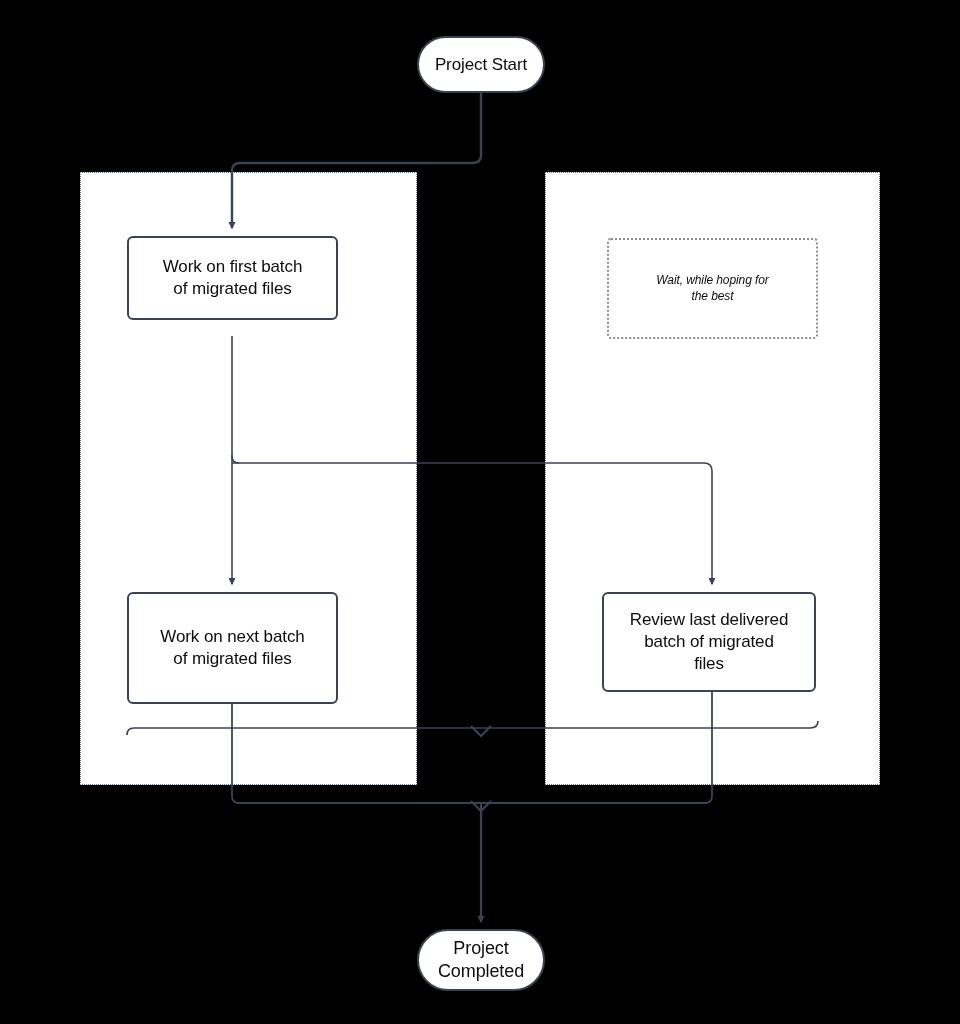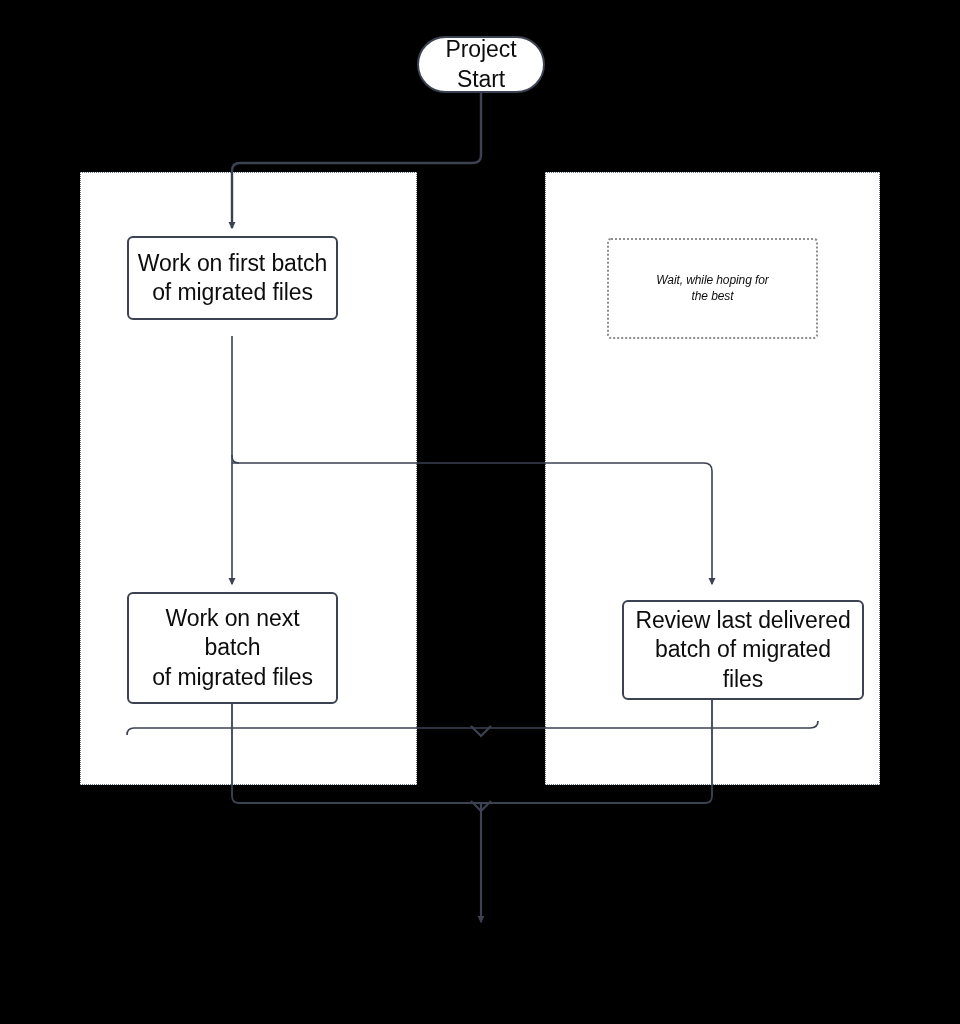--- a/index.html
+++ b/index.html
@@ -32,21 +32,21 @@
     position: absolute;
     box-sizing: border-box;
     background: #ffffff;
     border: 2px solid #3c4251;
     border-radius: 6px;
     display: flex;
     align-items: center;
     justify-content: center;
     text-align: center;
     color: #0d0d0d;
-    font-size: 23px;
+    font-size: 17px;
     line-height: 1.28;
     letter-spacing: -0.1px;
     padding: 4px 8px;
   }
   .node.terminal {
     border-radius: 999px;
     border-width: 2px;
   }
   .node.dotted {
     border: 2px dotted #8d8d8d;
@@ -116,20 +116,24 @@
   <div class="node dotted" style="left:607px; top:238px; width:211px; height:101px;">
     <span class="node-text">Wait, while hoping for
 the best</span>
   </div>
 
   <div class="node" style="left:127px; top:592px; width:211px; height:112px;">
     <span class="node-text">Work on next batch
 of migrated files</span>
   </div>
 
-  <div class="node" style="left:622px; top:592px; width:242px; height:100px;margin-top:8px;">
+  <div class="node" style="left:602px; top:592px; width:214px; height:100px;">
     <span class="node-text">Review last delivered
 batch of migrated
 files</span>
   </div>
 
+  <div class="node terminal" style="left:417px; top:929px; width:128px; height:62px; font-size:18px;">
+    <span class="node-text">Project
+Completed</span>
+  </div>
 
 </div>
 
 </body></html>

